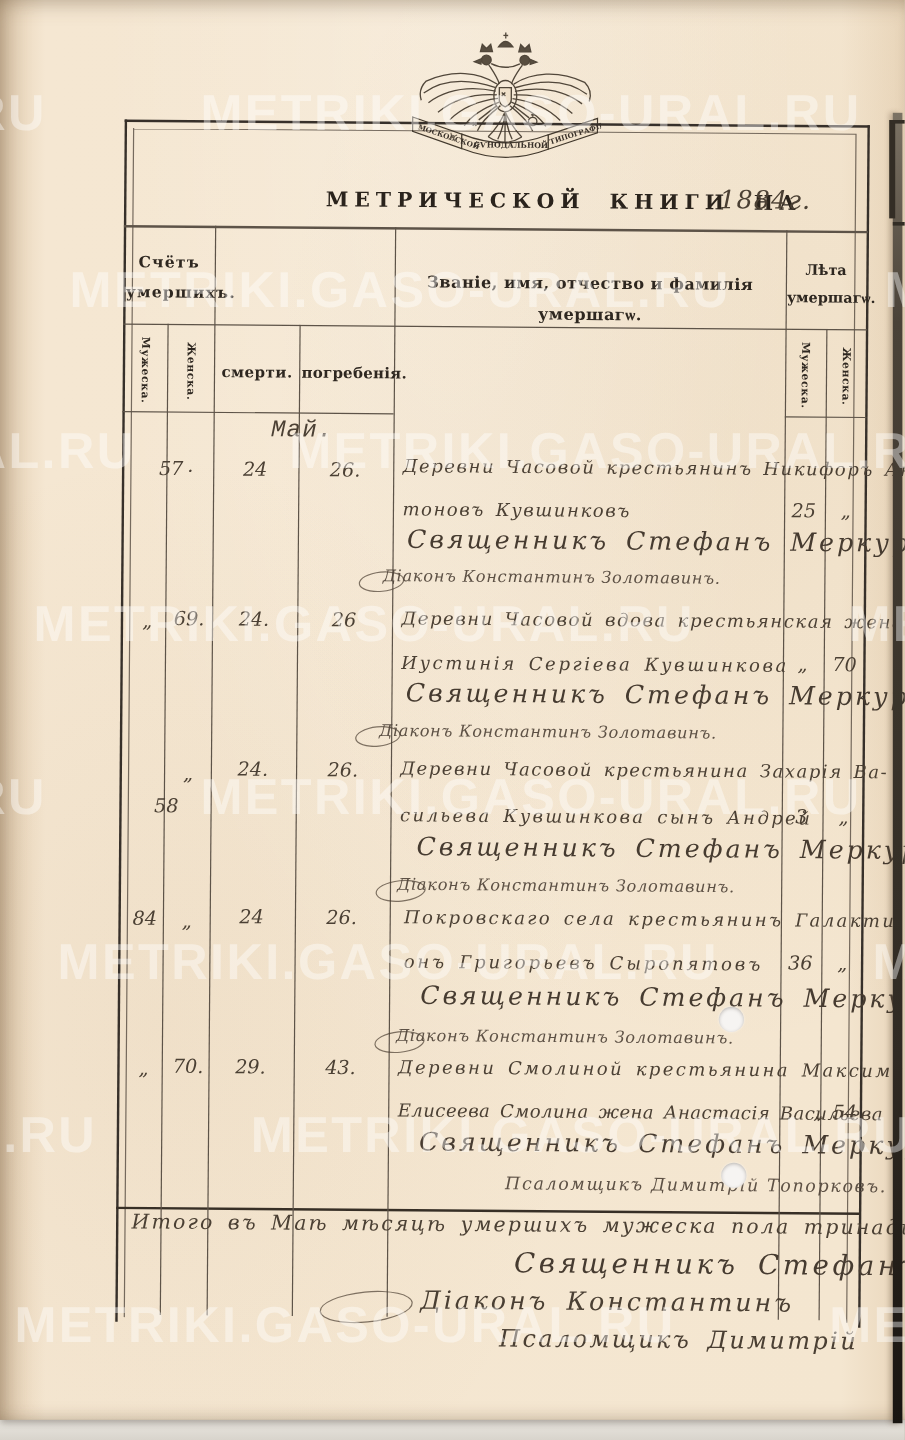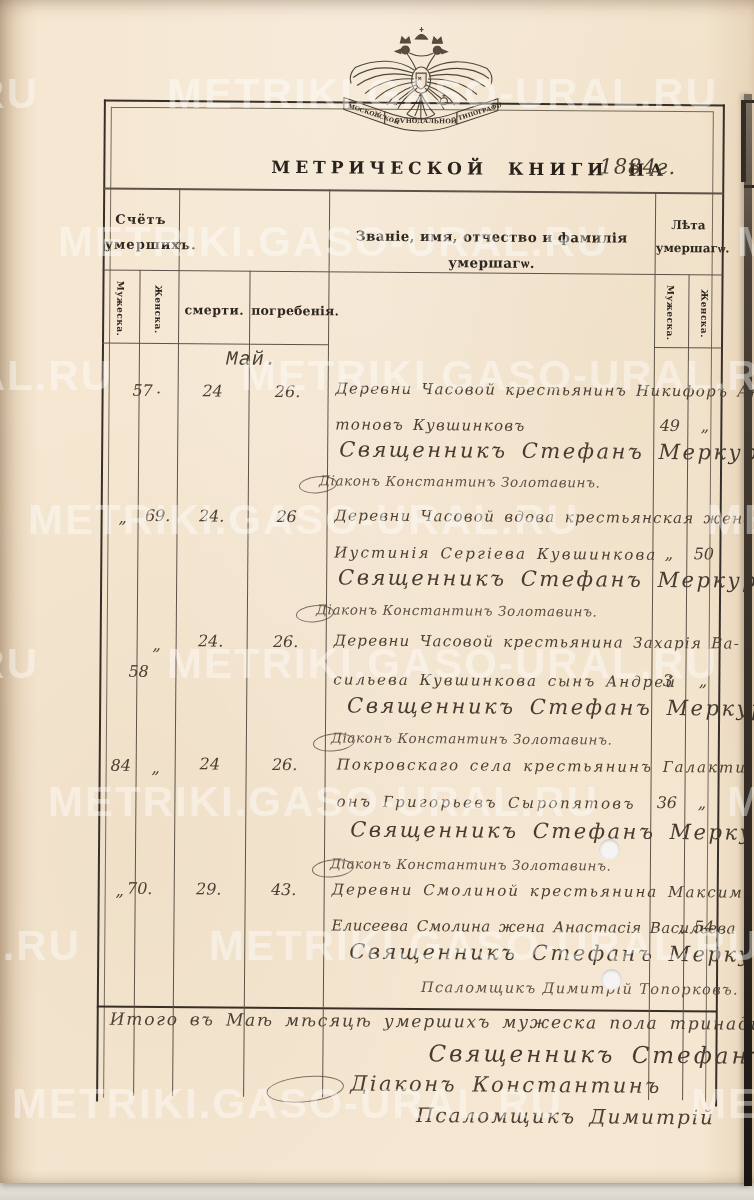--- a/index.html
+++ b/index.html
@@ -188,36 +188,36 @@
 
     <span class="hw" style="left:200px;top:349px;width:76px;font-size:20px;text-align:right;letter-spacing:1px;font-family:Liberation Mono, monospace;">Май.</span>
 
     <div>
       <span class="hw num" style="left:108px;top:383px;width:28px;margin-left:19px;">57</span>
       <span class="hw num" style="left:142px;top:385px;width:30px;">·</span>
       <span class="hw num" style="left:186px;top:383px;width:50px;">24</span>
       <span class="hw num" style="left:258px;top:383px;width:56px;">26.</span>
       <span class="hw hw-sm" style="left:334px;top:380px;">Деревни Часовой крестьянинъ Никифоръ Ан-</span>
       <span class="hw hw-sm" style="left:334px;top:416px;">тоновъ Кувшинковъ</span>
-      <span class="hw num" style="left:652px;top:414px;width:33px;">49</span>
+      <span class="hw num" style="left:652px;top:414px;width:33px;">25</span>
       <span class="hw num" style="left:687px;top:414px;width:33px;">„</span>
       <span class="hw hw-lg" style="left:338px;top:438px;">Священникъ Стефанъ Меркурьевъ</span>
       <div class="flourish" style="left:298px;top:477px;width:36px;height:15px;"></div>
       <span class="hw hw-xs" style="left:318px;top:473px;">Діаконъ Константинъ Золотавинъ.</span>
     </div>
 
     <div>
       <span class="hw num" style="left:108px;top:510px;width:28px;">„</span>
       <span class="hw num" style="left:142px;top:508px;width:30px;">69.</span>
       <span class="hw num" style="left:186px;top:508px;width:50px;">24.</span>
       <span class="hw num" style="left:258px;top:508px;width:56px;">26</span>
       <span class="hw hw-sm" style="left:334px;top:507px;">Деревни Часовой вдова крестьянская жена</span>
       <span class="hw hw-sm" style="left:334px;top:544px;letter-spacing:2.2px;">Иустинія Сергіева Кувшинкова</span>
       <span class="hw num" style="left:652px;top:542px;width:33px;">„</span>
-      <span class="hw num" style="left:687px;top:542px;width:33px;">50</span>
+      <span class="hw num" style="left:687px;top:542px;width:33px;">70</span>
       <span class="hw hw-lg" style="left:338px;top:566px;">Священникъ Стефанъ Меркурьевъ.</span>
       <div class="flourish" style="left:296px;top:606px;width:36px;height:15px;"></div>
       <span class="hw hw-xs" style="left:316px;top:602px;">Діаконъ Константинъ Золотавинъ.</span>
     </div>
 
     <div>
       <span class="hw num" style="left:108px;top:664px;width:14px;padding-left:21px;">58</span>
       <span class="hw num" style="left:142px;top:637px;width:30px;">„</span>
       <span class="hw num" style="left:186px;top:633px;width:50px;">24.</span>
       <span class="hw num" style="left:258px;top:633px;width:56px;">26.</span>
@@ -239,21 +239,21 @@
       <span class="hw hw-sm" style="left:338px;top:793px;letter-spacing:2.4px;">онъ Григорьевъ Сыропятовъ</span>
       <span class="hw num" style="left:652px;top:791px;width:33px;">36</span>
       <span class="hw num" style="left:687px;top:791px;width:33px;">„</span>
       <span class="hw hw-lg" style="left:352px;top:818px;">Священникъ Стефанъ Меркурьевъ.</span>
       <div class="flourish" style="left:314px;top:860px;width:40px;height:16px;"></div>
       <span class="hw hw-xs" style="left:332px;top:856px;">Діаконъ Константинъ Золотавинъ.</span>
     </div>
 
     <div>
       <span class="hw num" style="left:108px;top:883px;width:28px;">„</span>
-      <span class="hw num" style="left:127px;top:881px;width:30px;">70.</span>
+      <span class="hw num" style="left:144px;top:881px;width:30px;">70.</span>
       <span class="hw num" style="left:186px;top:881px;width:50px;">29.</span>
       <span class="hw num" style="left:258px;top:881px;width:56px;">43.</span>
       <span class="hw hw-sm" style="left:334px;top:881px;letter-spacing:2px;">Деревни Смолиной крестьянина Максима</span>
       <span class="hw hw-sm" style="left:334px;top:917px;letter-spacing:.4px;">Елисеева Смолина жена Анастасія Васильева</span>
       <span class="hw num" style="left:668px;top:915px;width:33px;">„</span>
       <span class="hw num" style="left:690px;top:915px;width:33px;">54</span>
       <span class="hw hw-lg" style="left:352px;top:940px;">Священникъ Стефанъ Меркурьевъ</span>
       <span class="hw hw-xs" style="left:424px;top:979px;font-size:14.5px;letter-spacing:1.4px;">Псаломщикъ Димитрій Топорковъ.</span>
     </div>
 

